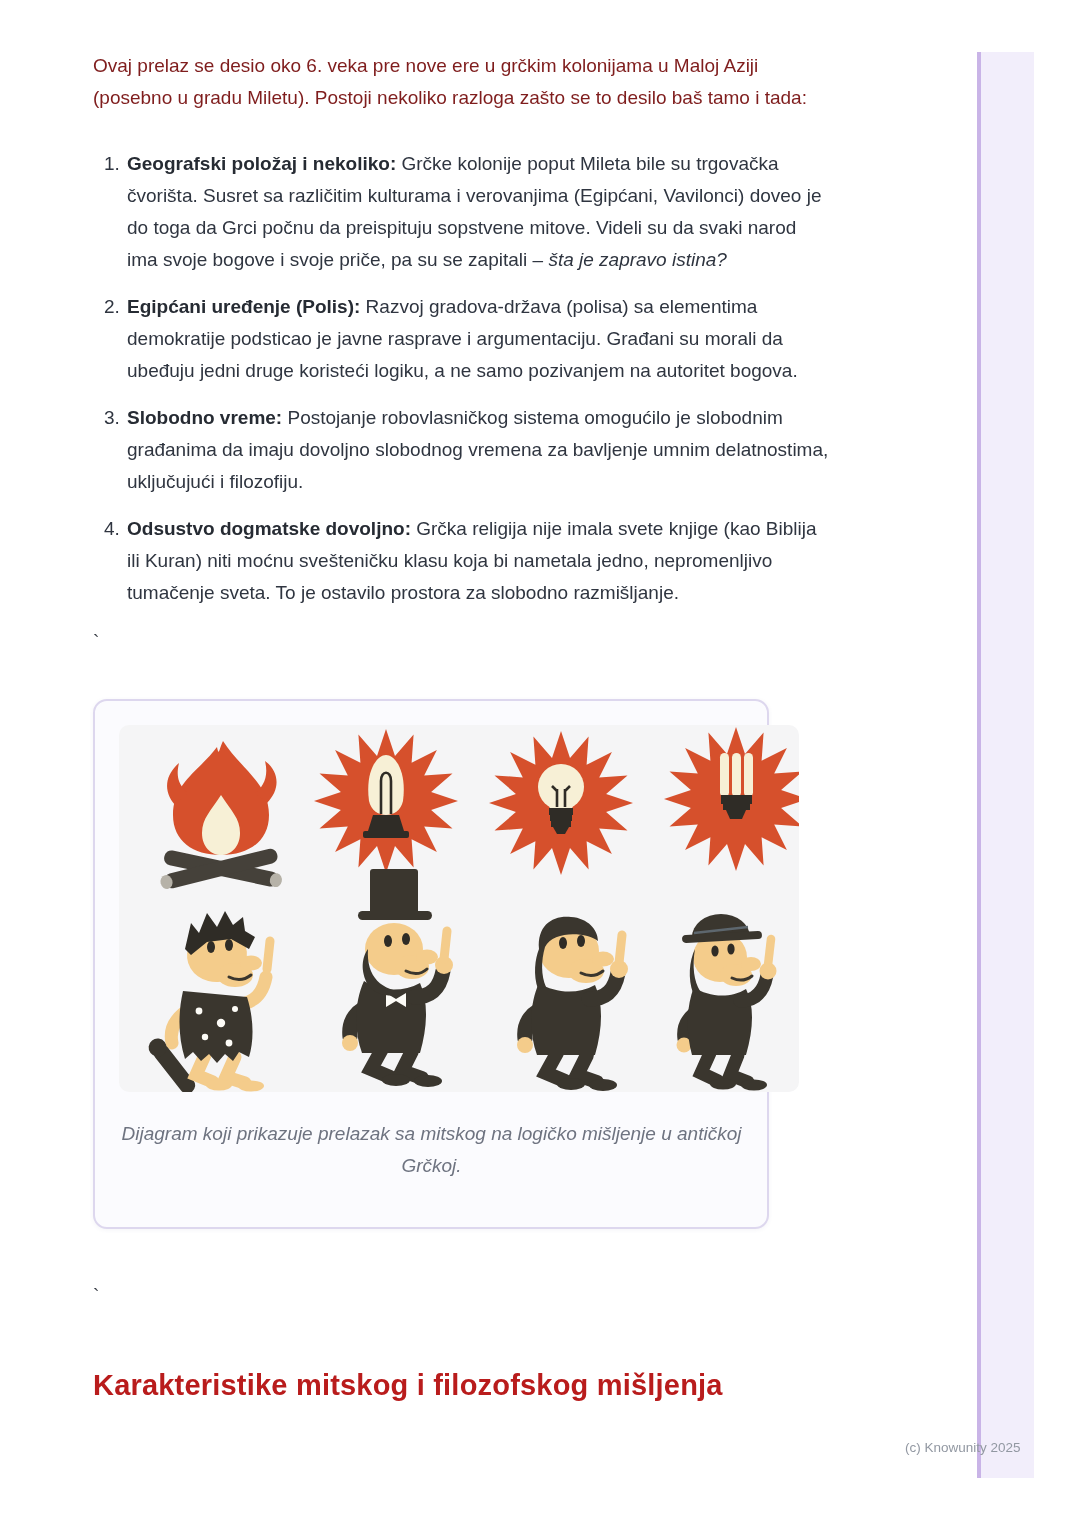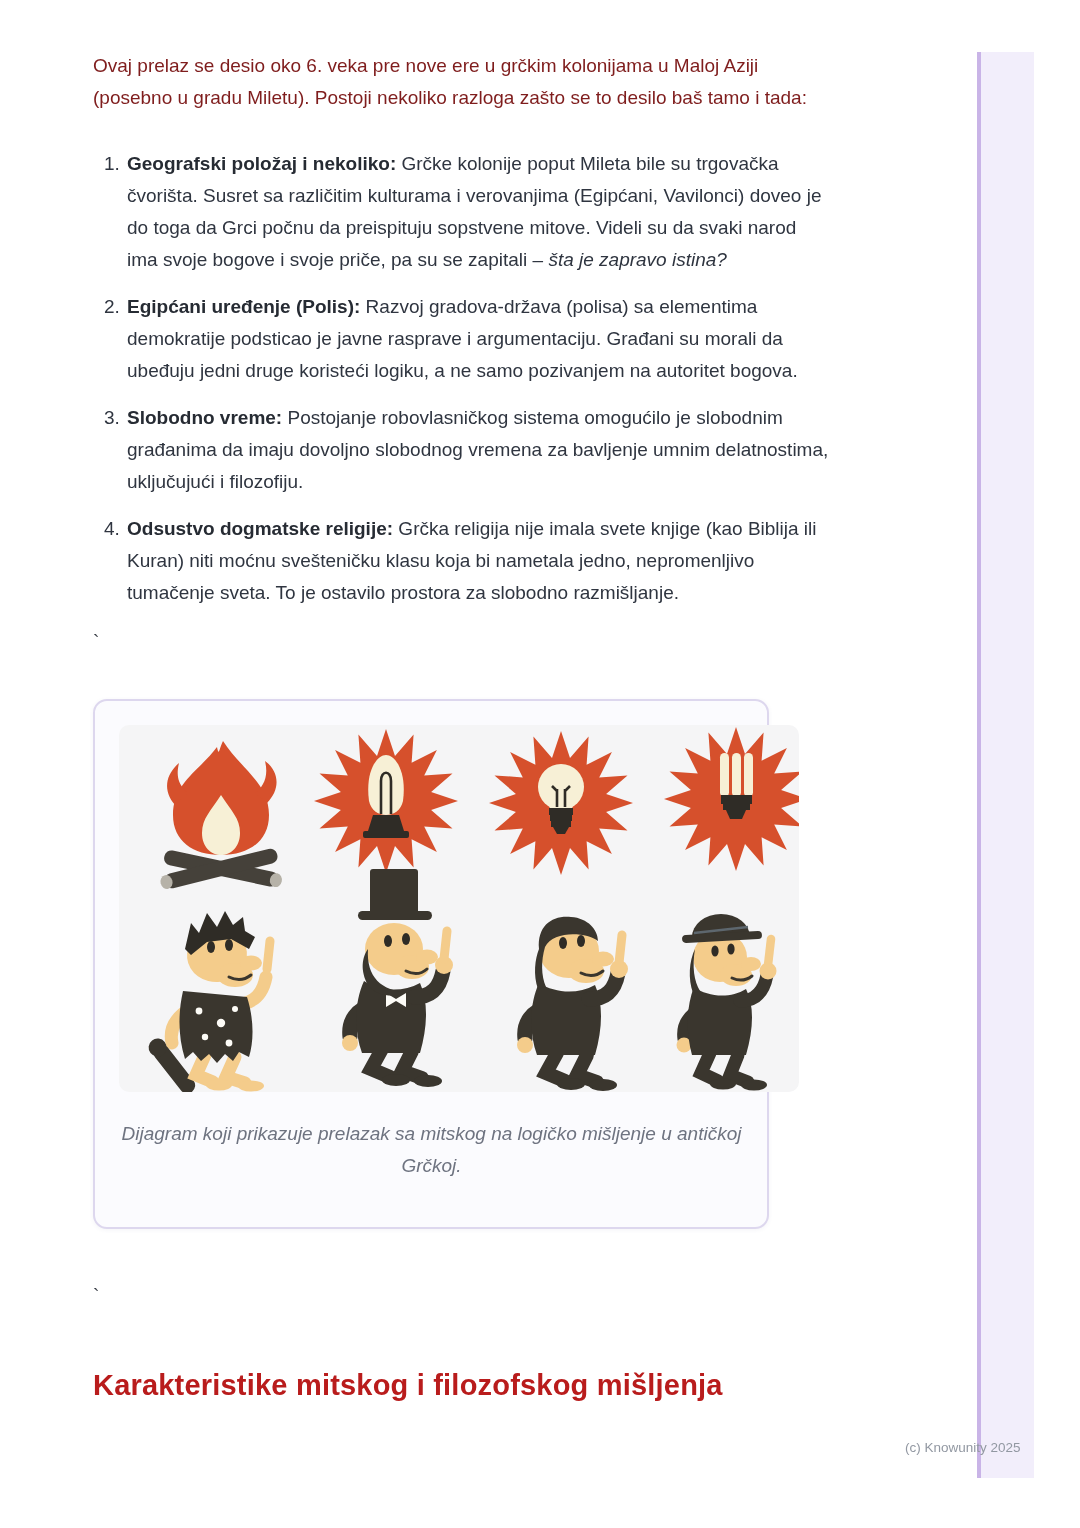--- a/index.html
+++ b/index.html
@@ -58,21 +58,21 @@
   <div class="side-stripe"></div>
 
   <div class="content">
 
     <p class="intro">Ovaj prelaz se desio oko 6. veka pre nove ere u grčkim kolonijama u Maloj Aziji (posebno u gradu Miletu). Postoji nekoliko razloga zašto se to desilo baš tamo i tada:</p>
 
     <ol class="reasons">
       <li><b>Geografski položaj i nekoliko:</b><span> Grčke kolonije poput Mileta bile su trgovačka čvorišta. Susret sa različitim kulturama i verovanjima (Egipćani, Vavilonci) doveo je do toga da Grci počnu da preispituju sopstvene mitove. Videli su da svaki narod ima svoje bogove i svoje priče, pa su se zapitali – </span><em>šta je zapravo istina?</em></li>
       <li><b>Egipćani uređenje (Polis):</b><span> Razvoj gradova-država (polisa) sa elementima demokratije podsticao je javne rasprave i argumentaciju. Građani su morali da ubeđuju jedni druge koristeći logiku, a ne samo pozivanjem na autoritet bogova.</span><em></em></li>
       <li><b>Slobodno vreme:</b><span> Postojanje robovlasničkog sistema omogućilo je slobodnim građanima da imaju dovoljno slobodnog vremena za bavljenje umnim delatnostima, uključujući i filozofiju.</span><em></em></li>
-      <li><b>Odsustvo dogmatske religije:</b><span> Grčka religija nije imala svete knjige (kao Biblija ili Kuran) niti moćnu svešteničku klasu koja bi nametala jedno, nepromenljivo tumačenje sveta. To je ostavilo prostora za slobodno razmišljanje.</span><em></em></li>
+      <li><b>Odsustvo dogmatske dovoljno:</b><span> Grčka religija nije imala svete knjige (kao Biblija ili Kuran) niti moćnu svešteničku klasu koja bi nametala jedno, nepromenljivo tumačenje sveta. To je ostavilo prostora za slobodno razmišljanje.</span><em></em></li>
     </ol>
 
     <div class="stray">`</div>
 
     <figure class="figure-card">
       <div class="illustration">
         <svg width="680" height="367" viewBox="0 0 680 367" xmlns="http://www.w3.org/2000/svg">
 
           <g transform="translate(102,128)">
 

